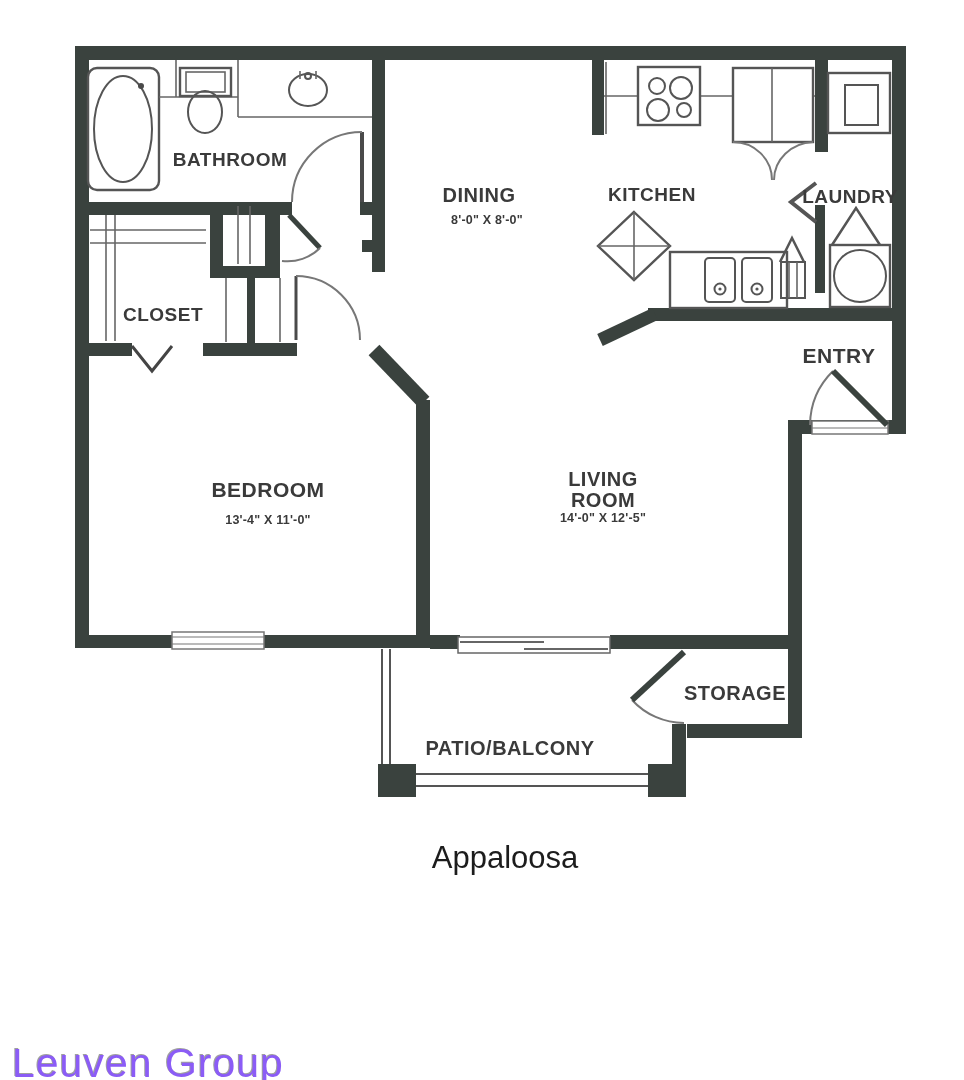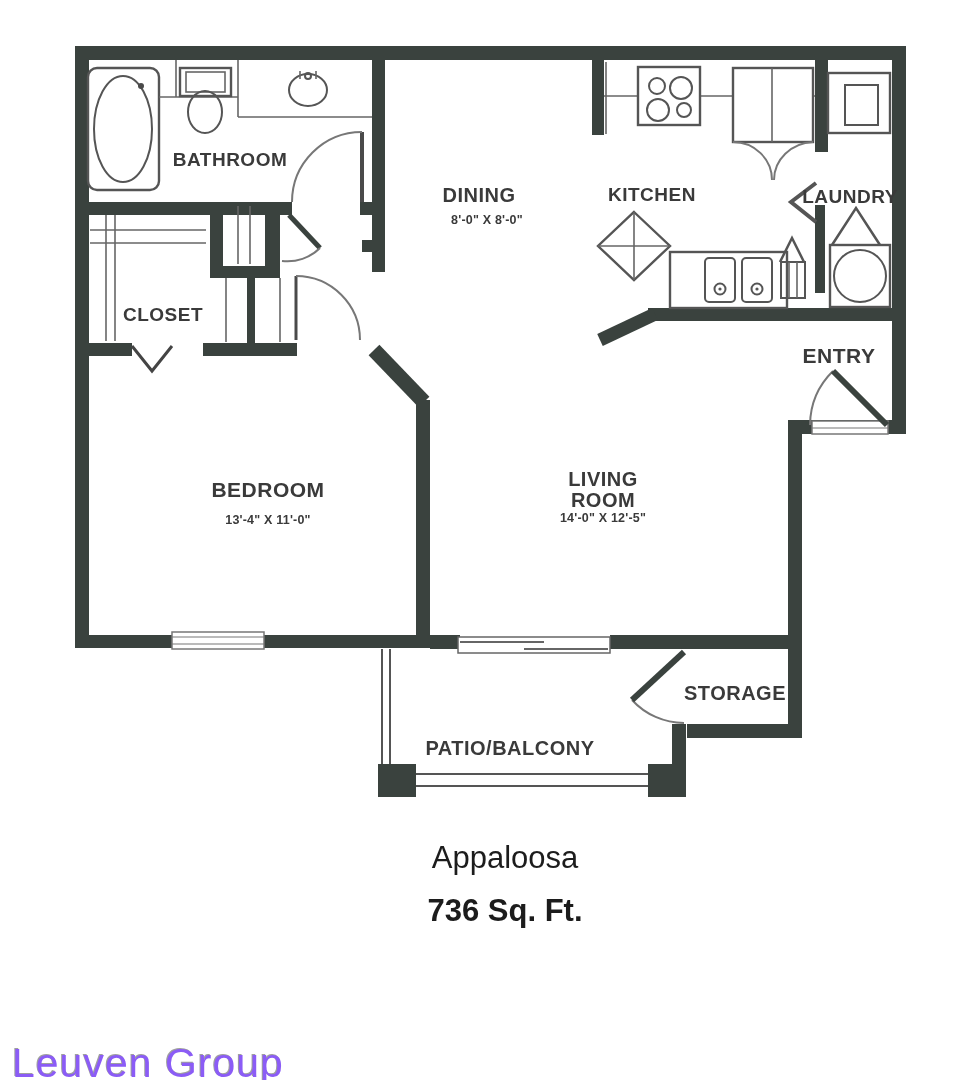--- a/index.html
+++ b/index.html
@@ -207,16 +207,15 @@
     <text class="dim" x="268" y="524" text-anchor="middle">13'-4" X 11'-0"</text>
     <text class="lbl" x="603" y="486" font-size="20" text-anchor="middle">LIVING</text>
     <text class="lbl" x="603" y="507" font-size="20" text-anchor="middle">ROOM</text>
     <text class="dim" x="603" y="522" text-anchor="middle">14'-0" X 12'-5"</text>
     <text class="lbl" x="735" y="700" font-size="20" text-anchor="middle">STORAGE</text>
     <text class="lbl" x="510" y="755" font-size="20" text-anchor="middle">PATIO/BALCONY</text>
   </g>
 </svg>
 
   <div class="plan-title">Appaloosa</div>
-  <div class="plan-area">736 Sq. Ft.</div>
   <div class="watermark">Leuven Group</div>
 
 </div>
 
 </body></html>

